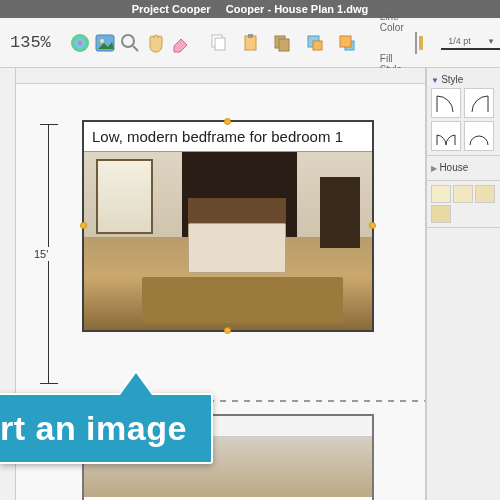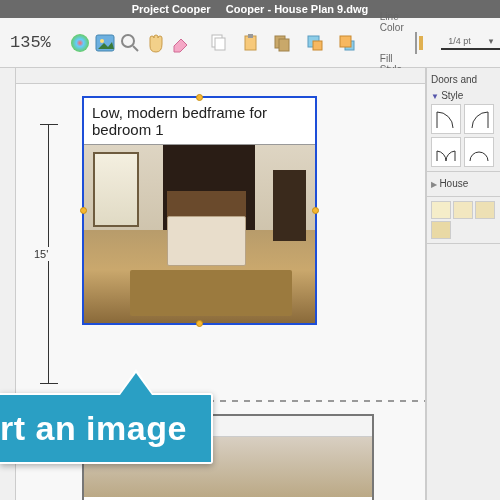--- a/index.html
+++ b/index.html
@@ -25,21 +25,21 @@
   .ruler-h { position:absolute; top:0; left:16px; right:0; height:16px; background:#f0f0f0; border-bottom:1px solid #ccc; }
   .ruler-v { position:absolute; top:0; left:0; bottom:0; width:16px; background:#f0f0f0; border-right:1px solid #ccc; }
   .canvas { position:absolute; top:16px; left:16px; right:0; bottom:0; background:#f8f8f8; }
   
   .dim-group { position:absolute; left:8px; top:40px; width:48px; height:260px; }
   .dim-line { position:absolute; left:24px; top:0; bottom:0; width:1px; background:#333; }
   .dim-line::before, .dim-line::after { content:""; position:absolute; left:-8px; width:18px; height:1px; background:#333; }
   .dim-line::before { top:0; } .dim-line::after { bottom:0; }
   .dim-label { position:absolute; top:50%; left:8px; transform:translateY(-50%) rotate(0); font-size:11px; color:#333; background:#f8f8f8; padding:1px 2px; }
   
-  .image-frame { position:absolute; left:66px; top:12px; width:235px; border:2px solid #1d4ed8; background:#fff; }
+  .image-frame { position:absolute; left:66px; top:36px; width:292px; border:2px solid #404040; background:#fff; }
   .frame-caption { padding:6px 8px; font-size:15px; color:#222; border-bottom:1px solid #999; }
   .frame-img { height:178px; position:relative; overflow:hidden; }
   .room-bg { position:absolute; inset:0; background:linear-gradient(180deg,#ded5c3 0%,#cfc4ad 48%,#b89c6b 48%,#caa86d 70%,#8a6a3a 100%); }
   .wall-dark { position:absolute; left:34%; top:0; width:40%; height:48%; background:#2a1d15; }
   .bed { position:absolute; left:36%; top:40%; width:34%; height:28%; background:#e8ddcb; border:1px solid #b7a386; border-radius:2px; }
   .headboard { position:absolute; left:36%; top:26%; width:34%; height:18%; background:#6a4a2c; }
   .rug { position:absolute; left:20%; top:70%; width:70%; height:26%; background:#9b7a3e; border-radius:2px; }
   .shelf { position:absolute; right:4%; top:14%; width:14%; height:40%; background:#3a2a1c; }
   .window { position:absolute; left:4%; top:4%; width:20%; height:42%; background:linear-gradient(#f4efe0,#e0dac4); border:2px solid #6e5b3e; }
   
@@ -69,21 +69,21 @@
   .callout::before { content:""; position:absolute; top:-26px; left:118px; width:0; height:0; border-left:18px solid transparent; border-right:18px solid transparent; border-bottom:26px solid #fff; }
 
   svg { display:block; }
 </style>
 </head>
 <body>
 
 <div class="titlebar">
   <span>Project Cooper</span>
   &nbsp;&nbsp;&nbsp;
-  <span>Cooper - House Plan 9.dwg</span>
+  <span>Cooper - House Plan 1.dwg</span>
 </div>
 
 <div class="toolbar">
   <span class="zoom-pct">135%</span>
   <div class="tool-sep"></div>
 
   <div class="tool-btn">
     <svg width="22" height="22">
         <circle cx="11" cy="11" r="9" fill="url(#g1)"></circle>
         <defs>
@@ -213,21 +213,20 @@
       <div class="secondary-frame">
         <div class="scap">Cork Walnut</div>
         <div class="secondary-img"></div>
       </div>
 
     </div>
   </div>
 
   <div class="side-panel">
     <div class="panel-sec">
-      <div class="panel-hdr">Doors and</div>
       <div class="panel-hdr exp">Style</div>
       <div class="door-grid">
         <div class="door-item">
             <svg width="26" height="26">
               <path d="M4 22 L4 6 A16 16 0 0 1 20 22" fill="none" stroke="#333" stroke-width="1"></path>
             </svg>
           </div>
         <div class="door-item">
             <svg width="26" height="26">
               <path d="M22 22 L22 6 A16 16 0 0 0 6 22" fill="none" stroke="#333" stroke-width="1"></path>

